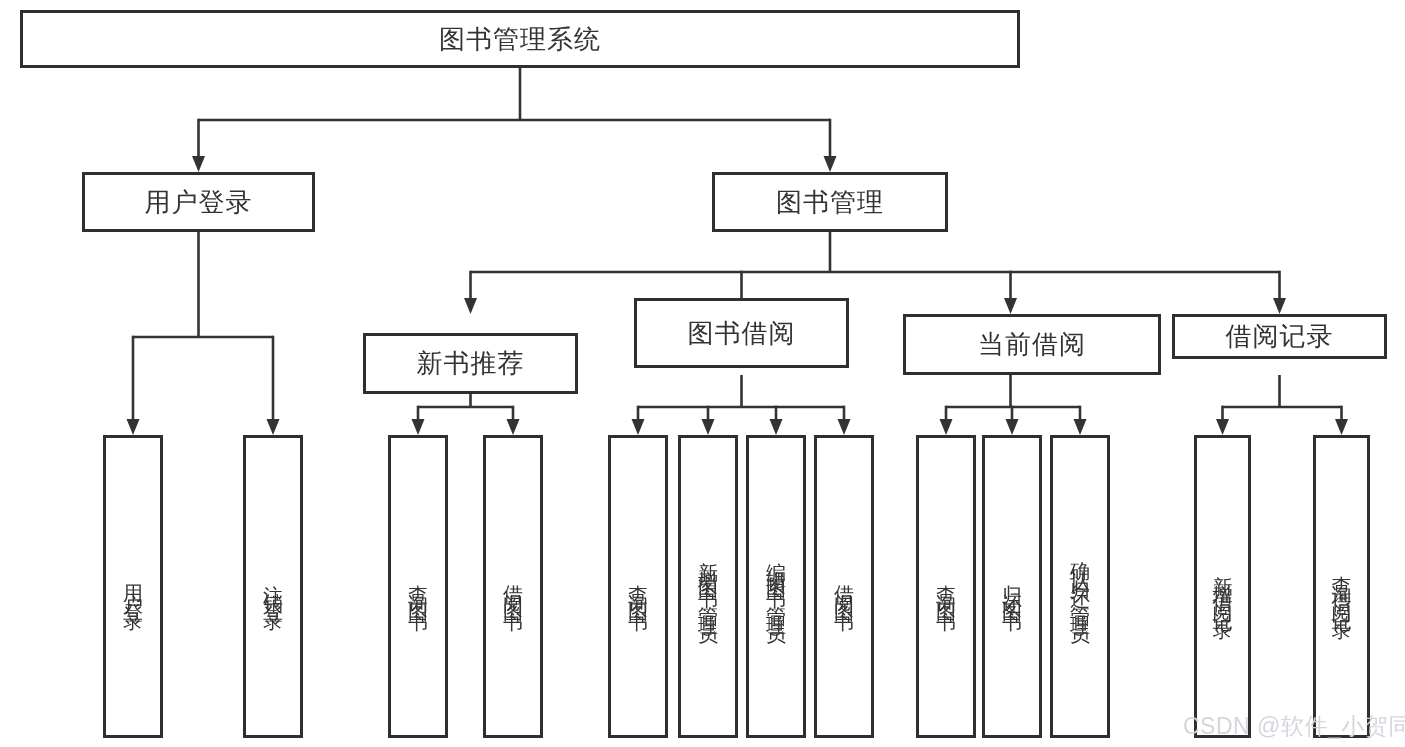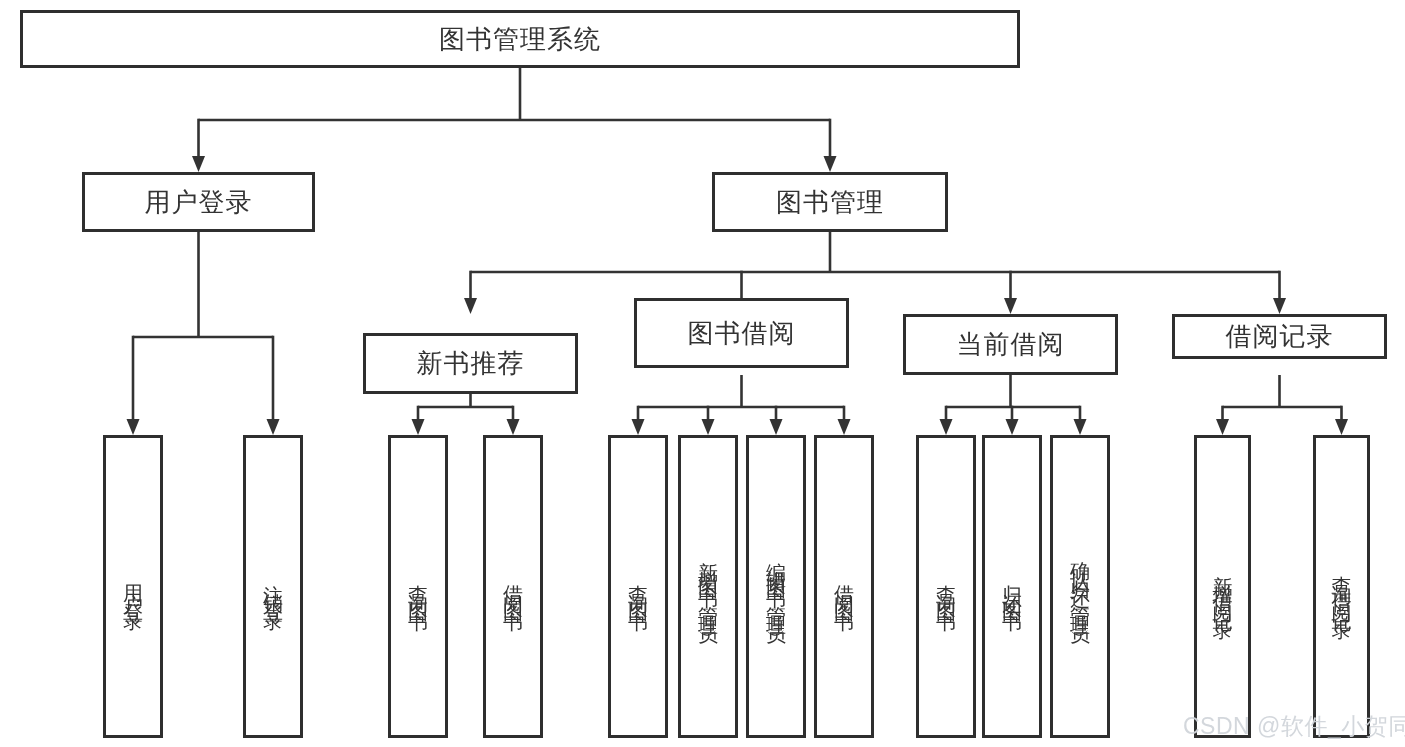--- a/index.html
+++ b/index.html
@@ -113,21 +113,21 @@
 <div class="node hnode" style="left:712px; top:172px; width:236px; height:60px;">
   <span>图书管理</span>
 </div>
 
 <div class="node hnode" style="left:363px; top:333px; width:215px; height:61px;">
   <span>新书推荐</span>
 </div>
 <div class="node hnode" style="left:634px; top:298px; width:215px; height:70px;">
   <span>图书借阅</span>
 </div>
-<div class="node hnode" style="left:903px; top:314px; width:215px; height:61px;">
+<div class="node hnode" style="left:903px; top:314px; width:258px; height:61px;">
   <span>当前借阅</span>
 </div>
 <div class="node hnode" style="left:1172px; top:314px; width:215px; height:45px;">
   <span>借阅记录</span>
 </div>
 
 <div class="node vnode" style="left:103px; top:435px; width:60px; height:303px;">
   <span class="vtext">用户登录</span>
 </div>
 <div class="node vnode" style="left:243px; top:435px; width:60px; height:303px;">

